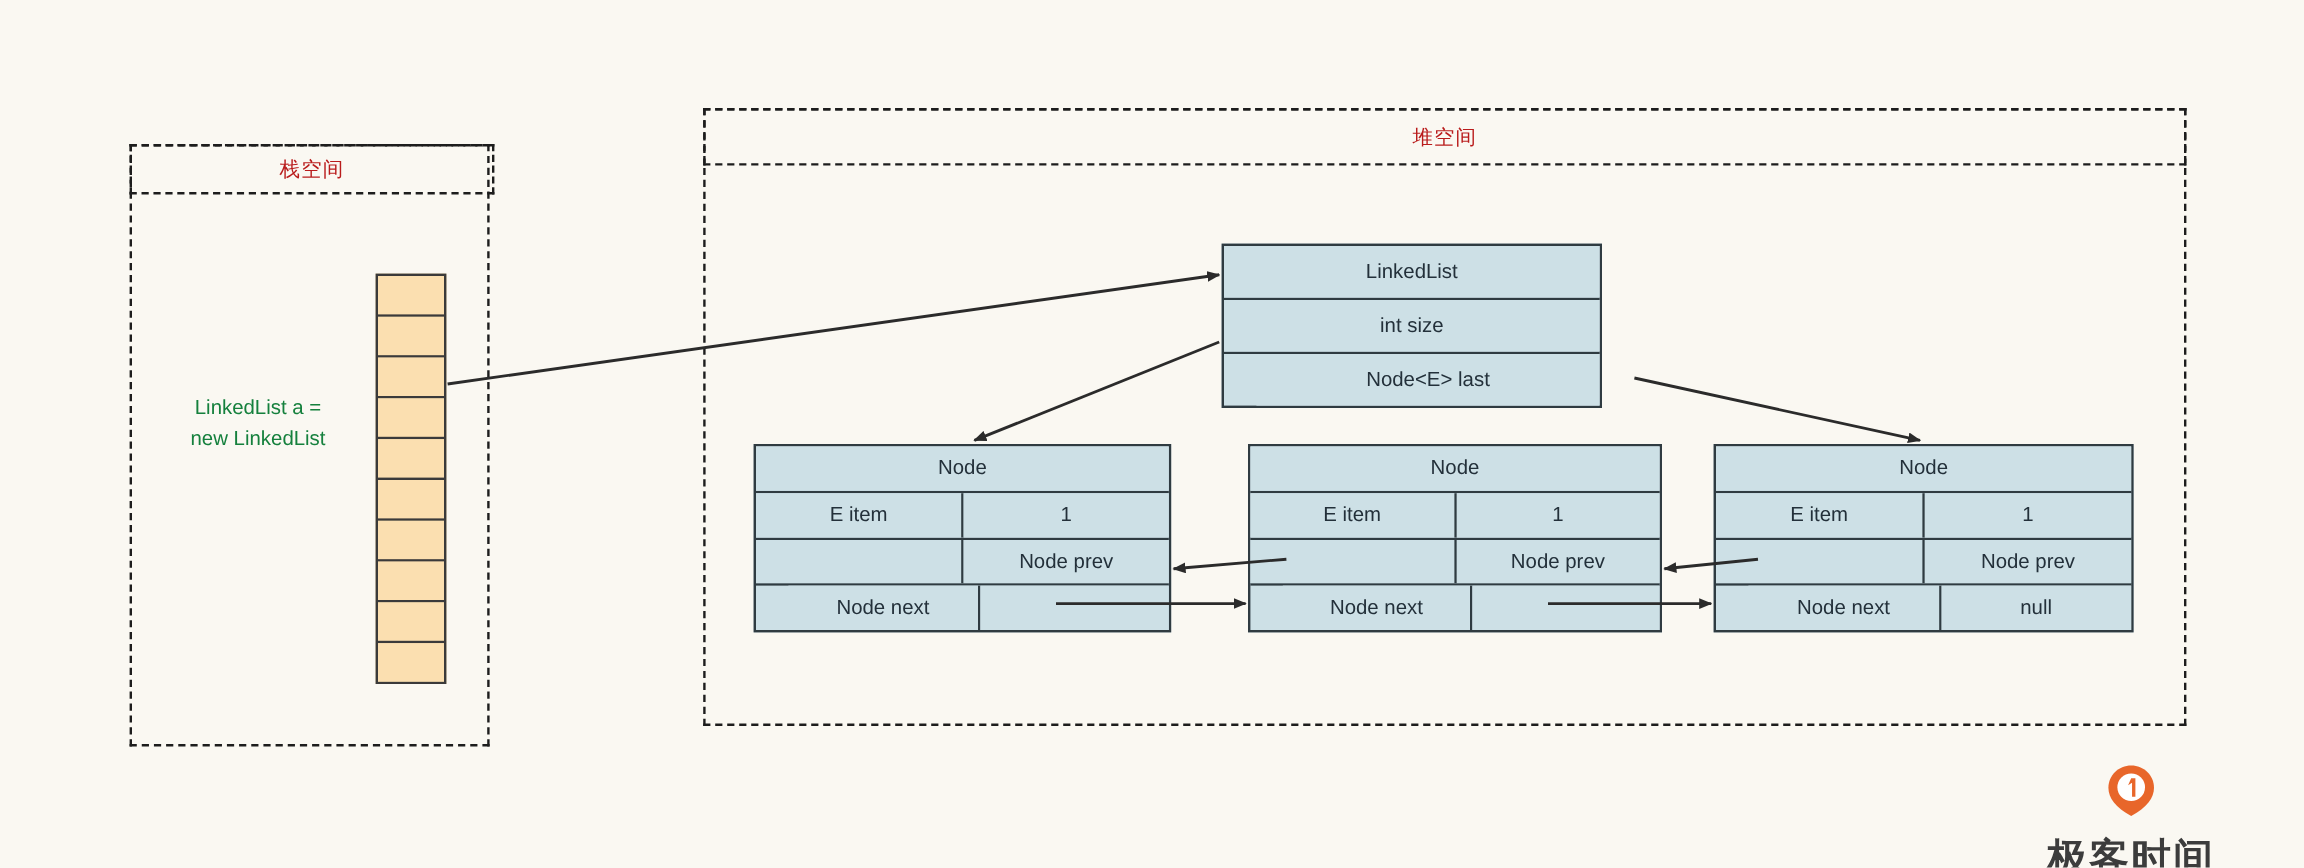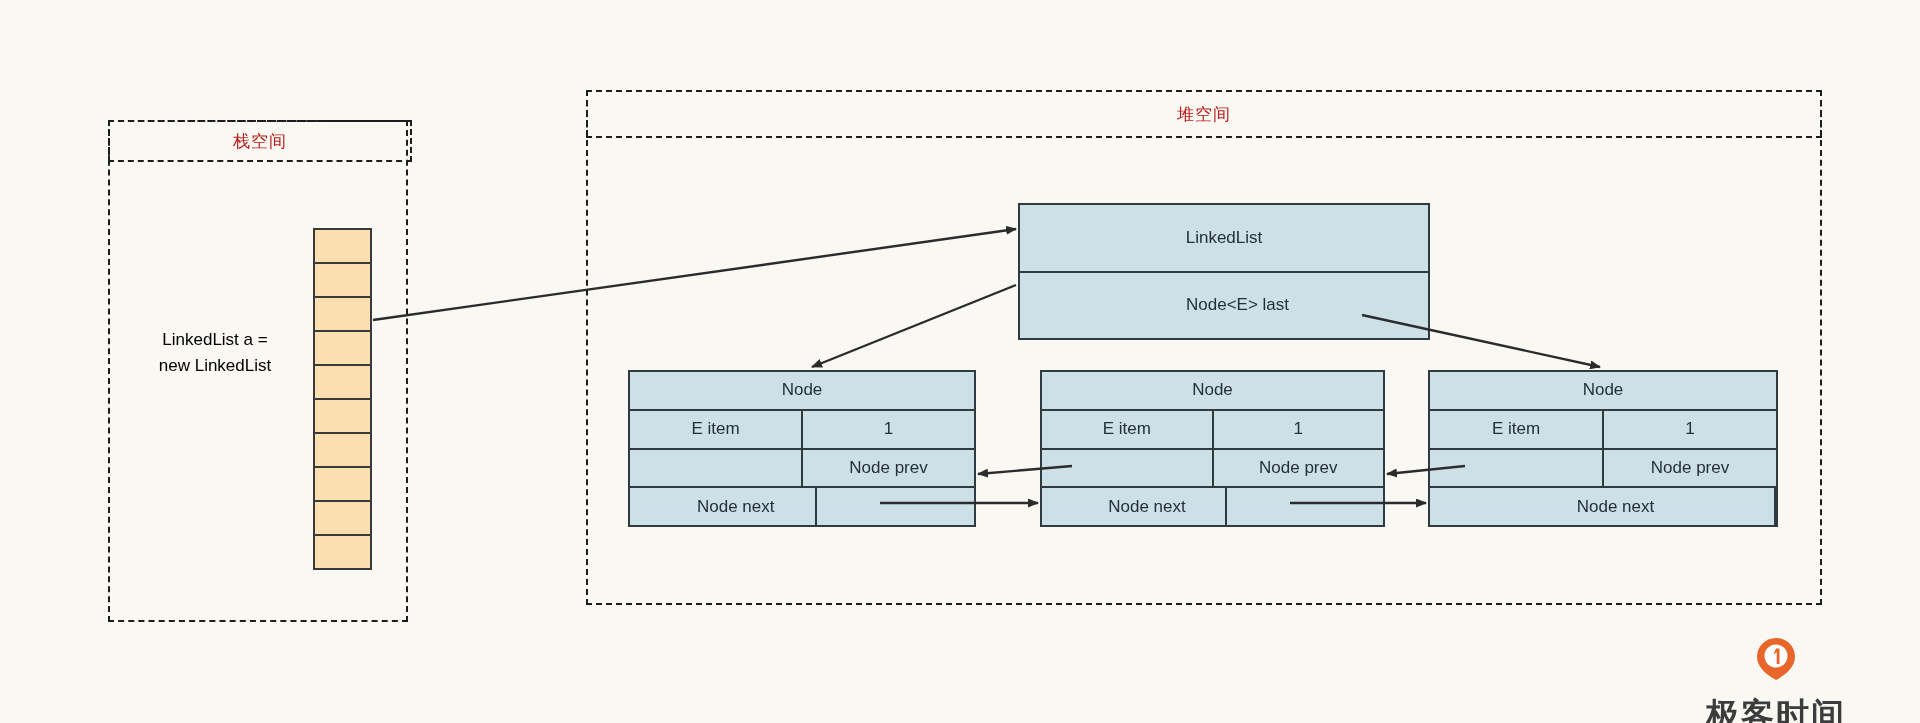--- a/index.html
+++ b/index.html
@@ -73,21 +73,21 @@
     white-space: nowrap;
   }
   .obj-cell.left  { border-right: 2.5px solid #2f3b41; }
   .obj-row.full .obj-cell { border-right: none; }
 
   
   .code-label {
     font-size: 17px;
     line-height: 1.5;
     text-align: center;
-    color: #000000;
+    color: #15803d;
   }
 
   
   #arrow-layer {
     position: absolute;
     left: 0; top: 0;
     width: 1920px;
     height: 723px;
     pointer-events: none;
   }
@@ -131,23 +131,26 @@
     <div class="stack-cell"></div>
     <div class="stack-cell"></div>
     <div class="stack-cell"></div>
   </div>
 
 <div class="abs region" style="left:586px; top:90px; width:1236px; height:515px;"></div>
 <div class="abs region-header" style="left:586px; top:90px; width:1236px; height:48px;">
   <span>堆空间</span>
 </div>
 
-<div class="abs obj-box" style="left:1018px; top:203px; width:412px; height:137px;">
+<div class="abs obj-box" style="left:1018px; top:203px; width:317px; height:137px;">
   <div class="obj-row full">
     <div class="obj-cell">LinkedList</div>
+  </div>
+  <div class="obj-row full">
+    <div class="obj-cell">int size</div>
   </div>
   <div class="obj-row full">
     <div class="obj-cell">Node&lt;E&gt; last</div>
   </div>
 </div>
 
 <div class="abs obj-box" style="left:628px; top:370px; width:348px; height:157px;">
   <div class="obj-row full">
     <div class="obj-cell">Node</div>
   </div>
@@ -190,20 +193,21 @@
   <div class="obj-row">
     <div class="obj-cell left">E item</div>
     <div class="obj-cell">1</div>
   </div>
   <div class="obj-row">
     <div class="obj-cell left"></div>
     <div class="obj-cell">Node prev</div>
   </div>
   <div class="obj-row">
     <div class="obj-cell left">Node next</div>
+    <div class="obj-cell">null</div>
   </div>
 </div>
 
 <svg id="arrow-layer" viewBox="0 0 1920 723">
   <defs>
     <marker id="ah" markerWidth="11" markerHeight="9" refX="10" refY="4.5" orient="auto" markerUnits="userSpaceOnUse">
       <path d="M0,0 L11,4.5 L0,9 Z" fill="#2b2b2b"></path>
     </marker>
   </defs>
 

